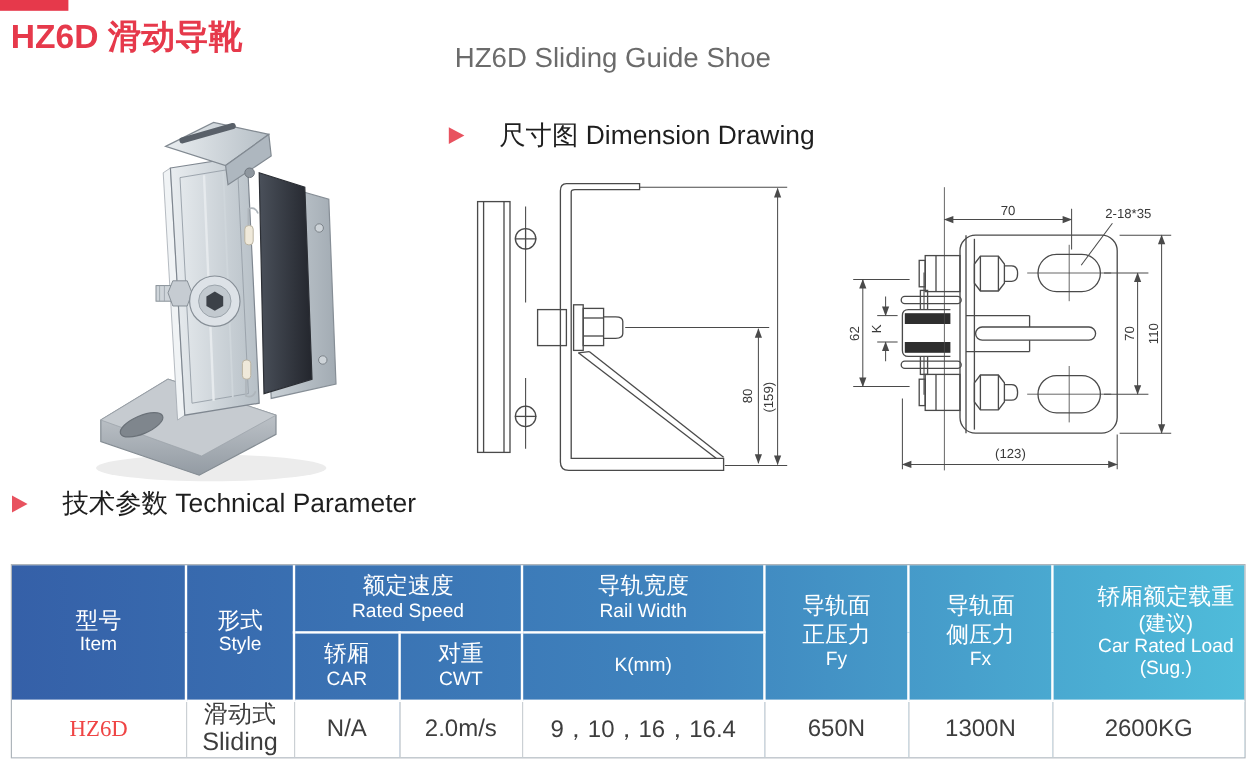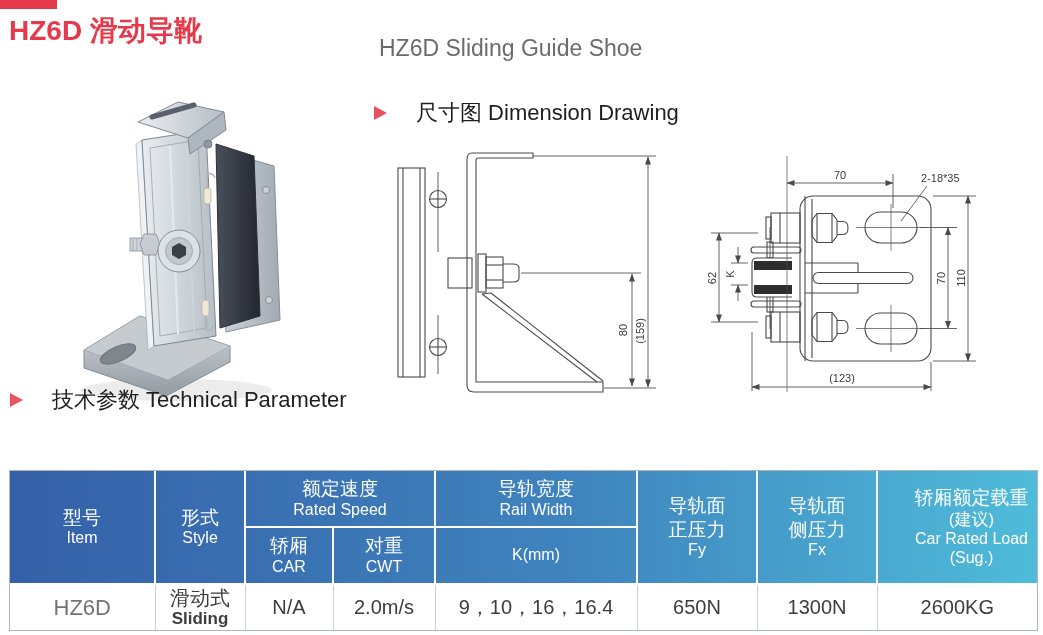--- a/index.html
+++ b/index.html
@@ -11,21 +11,21 @@
   }
   .abs { position:absolute; }
   .red-bar { left:0; top:0; width:57px; height:9px; background:#E6394B; }
   .title {
     left:9px; top:16px; margin:0; font-size:28px; line-height:1.1;
     font-weight:bold; color:#E6394B; letter-spacing:0;
   }
   .subtitle { left:367px; top:36px; font-size:23px; line-height:1.1; color:#6b6b6b;margin-left:12px; }
   .sec { display:flex; align-items:center; gap:29px; font-size:22px; color:#1e1e1e; line-height:1.2; }
   .sec-dim  { left:374px; top:100px; }
-  .sec-tech { left:10px;  top:387px;justify-content:space-between; }
+  .sec-tech { left:10px;  top:407px;justify-content:space-between; }
   .tri {
     width:0; height:0; flex:0 0 auto;
     border-left:13px solid #E8525F;
     border-top:7px solid transparent;
     border-bottom:7px solid transparent;
   }
   .photo-svg { left:78px; top:88px; }
   .sideview-svg { left:388px; top:143px; }
   .topview-svg { left:700px; top:150px; }
   .dim-text { font-size:11px; fill:#3a3a3a; }
@@ -49,23 +49,23 @@
   .zh { font-size:19px; line-height:1.22; }
   .en { font-size:16px; line-height:1.18; }
   .zh2 { font-size:17px; line-height:1.2; }
   tbody tr { height:46px; }
   tbody td {
     background:#ffffff; border:1px solid #cbd0d4; border-bottom:0; padding:0;
     text-align:center; vertical-align:middle; font-size:20px; color:#3d3d3d;
   }
   tbody td:first-child { border-left:0; }
   tbody td:last-child { border-right:0; }
-  .item-cell { color:#737373; font-size:22px; }
+  .item-cell { color:#ef4444; font-size:19px;font-family:Liberation Serif, serif; }
   .cell-line1 { font-size:20px; line-height:1.12; color:#3d3d3d; }
-  .cell-line2 { font-size:17px; line-height:1.12; color:#3d3d3d;font-weight:bold; }
+  .cell-line2 { font-size:21px; line-height:1.12; color:#3d3d3d; }
 </style>
 </head>
 <body>
 
 <div class="abs red-bar"></div>
 
 <h1 class="abs title">HZ6D 滑动导靴</h1>
 <div class="abs subtitle">HZ6D Sliding Guide Shoe</div>
 
 <svg class="abs photo-svg" width="262" height="317" viewBox="0 0 262 317">

